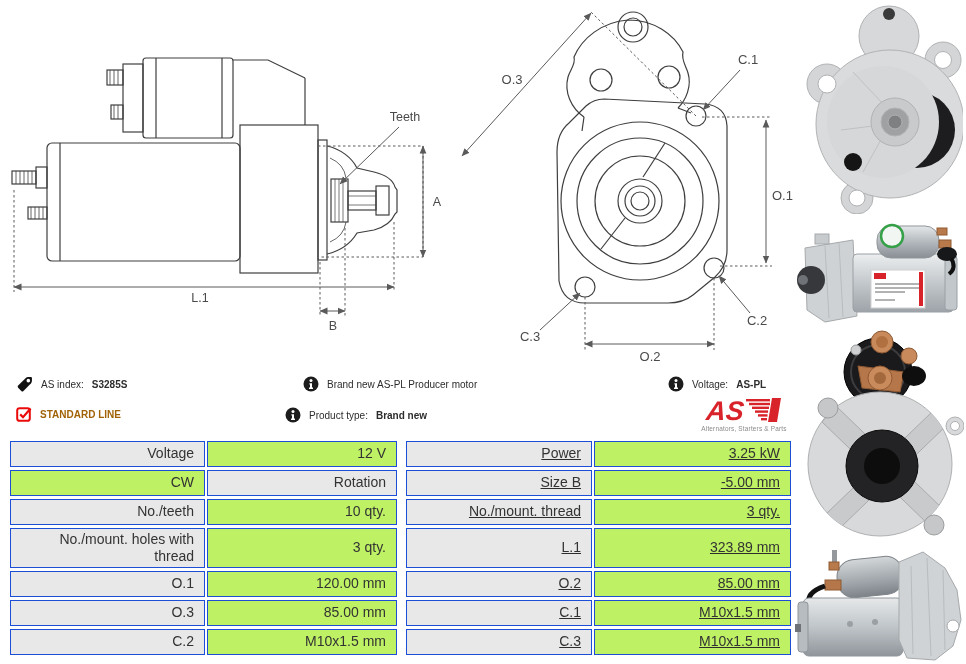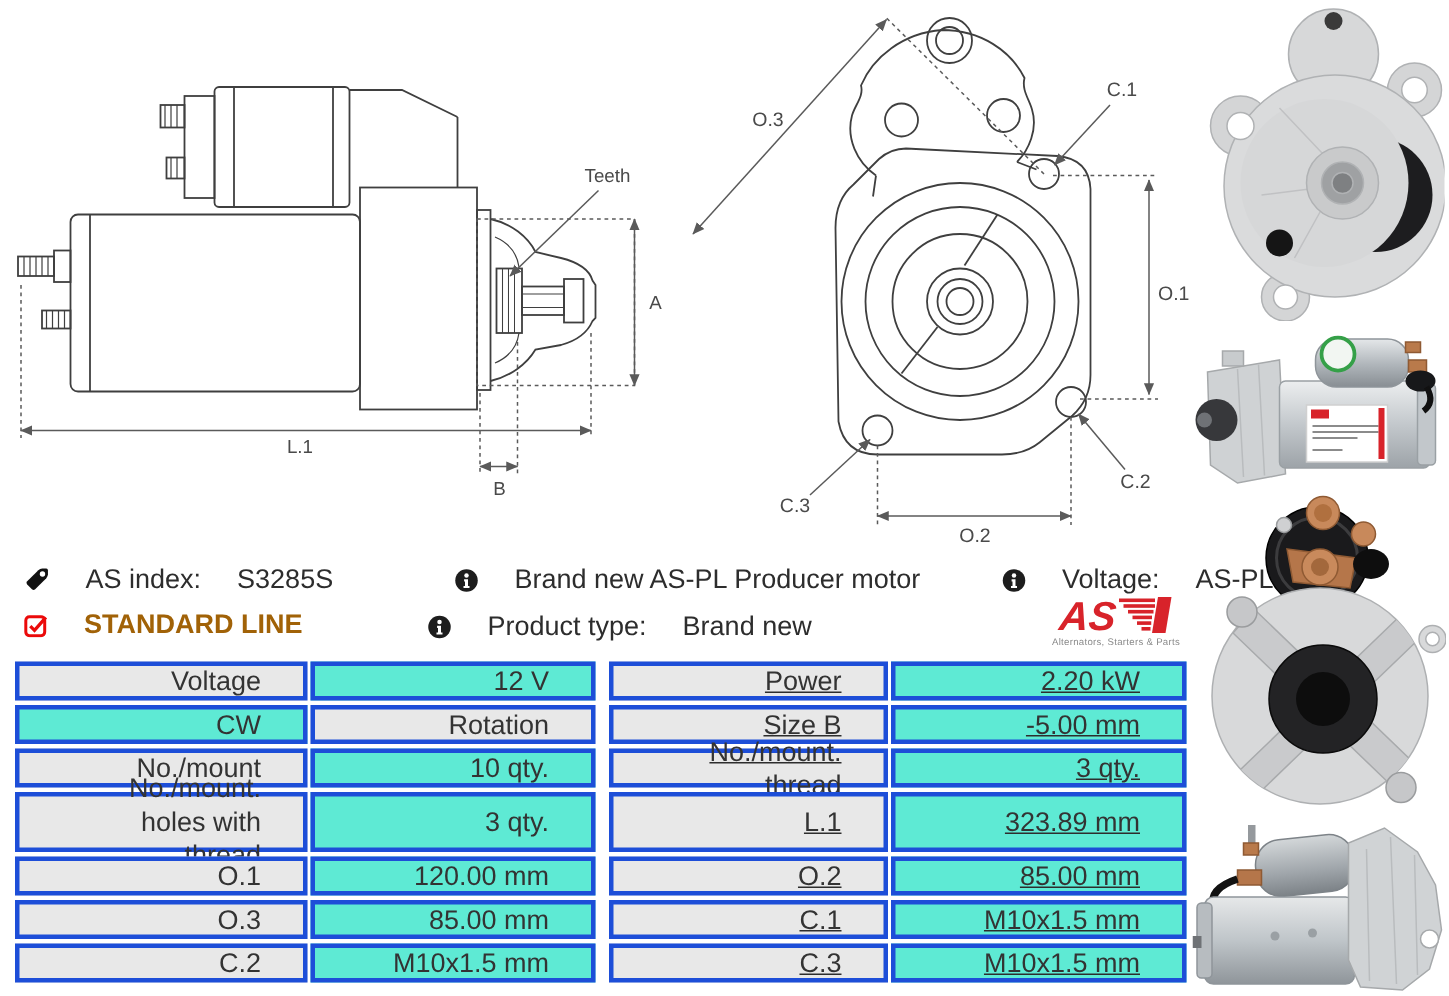--- a/index.html
+++ b/index.html
@@ -1,35 +1,35 @@
 <!DOCTYPE html>
 <html><head>
 <meta charset="utf-8">
 <style>
   html,body{margin:0;padding:0;background:#fff;}
   #page{position:relative;width:966px;height:664px;background:#fff;overflow:hidden;
         font-family:"Liberation Sans",sans-serif;color:#2d2d2d;}
   svg text{font-family:"Liberation Sans",sans-serif;}
   .abs{position:absolute;}
   
-  .info-row{position:absolute;display:flex;align-items:center;gap:24px;font-size:18px;white-space:nowrap;}
-  .info-row .b{font-weight:400;}
+  .info-row{position:absolute;display:flex;align-items:center;gap:8px;font-size:10px;white-space:nowrap;}
+  .info-row .b{font-weight:700;}
   .red{color:#a16207;font-weight:700;}
   .logo-tagline{position:absolute;font-size:6.4px;color:#8a8a8a;letter-spacing:.2px;width:100px;text-align:center;}
   
   .spec-half{position:absolute;top:441px;display:grid;
              grid-template-rows:26px 26px 26px 40px 26px 26px 26px;
              row-gap:3px;column-gap:2px;}
   #spec-left{left:10px;grid-template-columns:195px 190px;}
   #spec-right{left:406px;grid-template-columns:186px 197px;text-decoration:underline;}
-  .cell{box-sizing:border-box;border:3px solid #1d4ed8;display:flex;align-items:center;
-        justify-content:flex-end;padding:0 28px;font-size:18px;color:#333;
+  .cell{box-sizing:border-box;border:1px solid #1d4ed8;display:flex;align-items:center;
+        justify-content:flex-end;padding:0 10px;font-size:14px;color:#333;
         text-align:right;line-height:1.25;}
   .lbl{background:#e8e8e8;}
-  .val{background:#5eead4;}
+  .val{background:#bef264;}
 </style>
 </head>
 <body>
 
 <div id="page">
 
   <svg class="abs" style="left:0;top:0" width="455" height="350" viewBox="0 0 455 350">
     <defs>
       <marker id="ah1" markerWidth="9" markerHeight="8" refX="7.5" refY="4" orient="auto-start-reverse">
         <path d="M0,0.6 L8,4 L0,7.4 Z" fill="#5a5a5a"></path>
@@ -311,35 +311,35 @@
       </g>
     </svg>
   </div>
   <div class="logo-tagline" style="left:694px;top:425px">Alternators, Starters &amp; Parts</div>
 
   <div class="spec-half" id="spec-left">
     <div class="cell lbl">Voltage</div>
     <div class="cell val">12 V</div>
     <div class="cell val">CW</div>
     <div class="cell lbl">Rotation</div>
-    <div class="cell lbl">No./mount</div>
+    <div class="cell lbl">No./teeth</div>
     <div class="cell val">10 qty.</div>
     <div class="cell lbl">No./mount. holes with thread</div>
     <div class="cell val">3 qty.</div>
     <div class="cell lbl">O.1</div>
     <div class="cell val">120.00 mm</div>
     <div class="cell lbl">O.3</div>
     <div class="cell val">85.00 mm</div>
     <div class="cell lbl">C.2</div>
     <div class="cell val">M10x1.5 mm</div>
   </div>
 
   <div class="spec-half" id="spec-right">
     <div class="cell lbl">Power</div>
-    <div class="cell val">2.20 kW</div>
+    <div class="cell val">3.25 kW</div>
     <div class="cell lbl">Size B</div>
     <div class="cell val">-5.00 mm</div>
     <div class="cell lbl">No./mount. thread</div>
     <div class="cell val">3 qty.</div>
     <div class="cell lbl">L.1</div>
     <div class="cell val">323.89 mm</div>
     <div class="cell lbl">O.2</div>
     <div class="cell val">85.00 mm</div>
     <div class="cell lbl">C.1</div>
     <div class="cell val">M10x1.5 mm</div>

